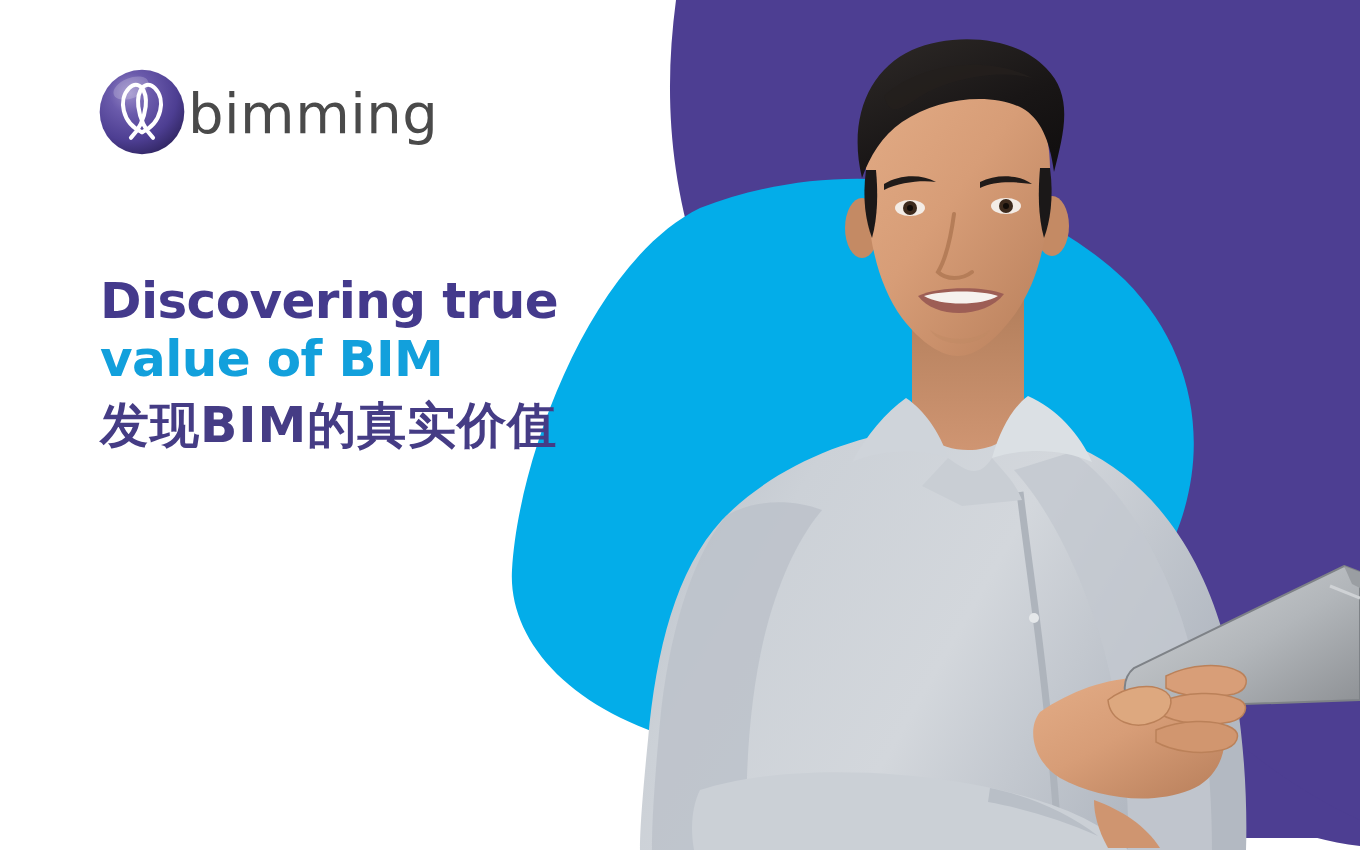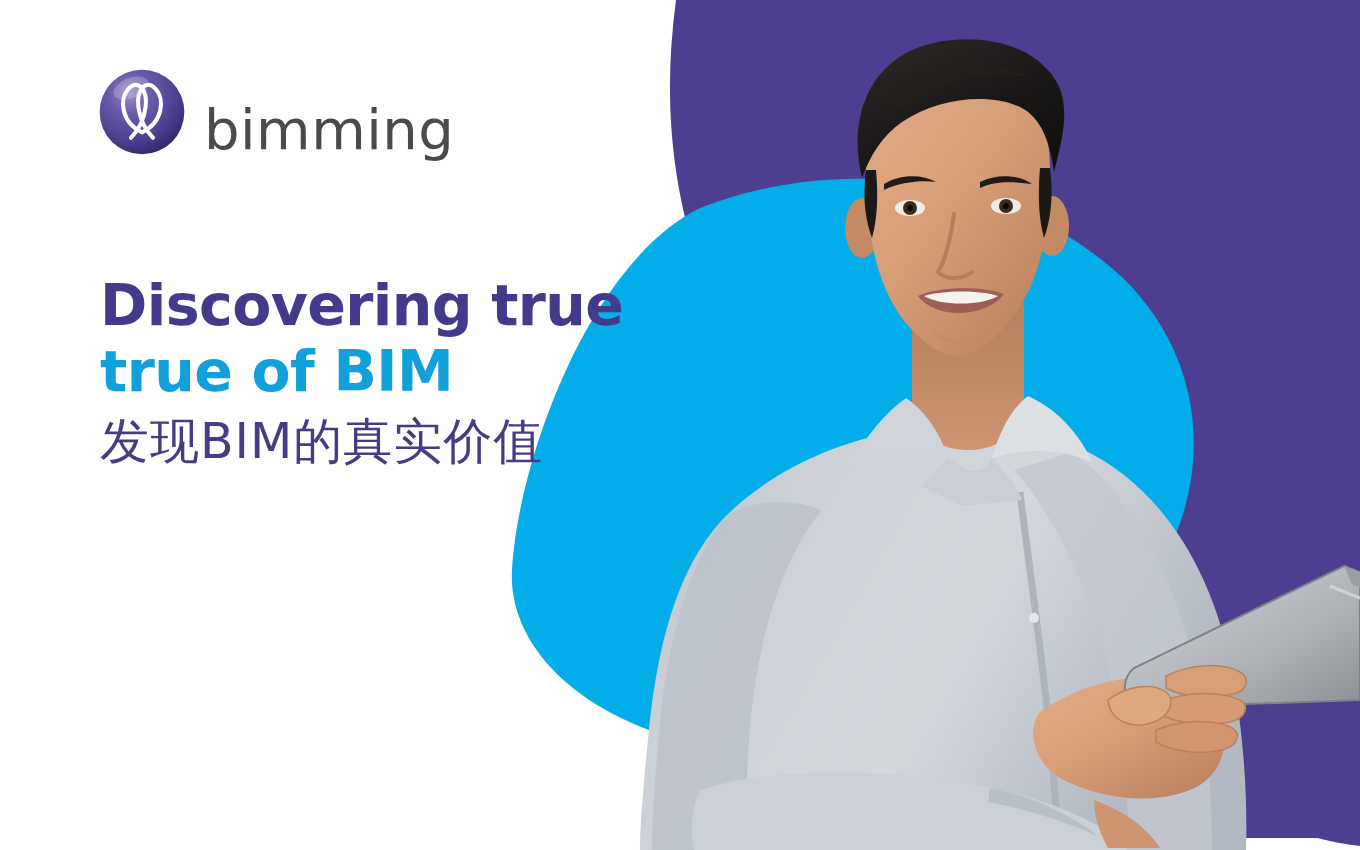--- a/index.html
+++ b/index.html
@@ -30,22 +30,22 @@
     height: 850px;
     z-index: 0;
   }
 
   
   #logo-lockup {
     position: absolute;
     left: 96px;
     top: 66px;
     display: flex;
-    align-items: flex-end;
-    gap: 16px;
+    align-items: center;
+    gap: 0;
     z-index: 5;
   }
   #logo-mark {
     width: 92px;
     height: 92px;
     flex: 0 0 auto;
     display: block;
   }
   #logo-wordmark {
     font-family: "DejaVu Sans", "Liberation Sans", sans-serif;
@@ -60,32 +60,32 @@
   
   #headline-block {
     position: absolute;
     left: 100px;
     top: 272px;
     z-index: 5;
     width: 560px;
   }
   .headline-line {
     font-family: "DejaVu Sans", "Liberation Sans", sans-serif;
-    font-size: 57px;
+    font-size: 50px;
     font-weight: bold;
     line-height: 1.16;
     letter-spacing: -0.6px;
     white-space: nowrap;
   }
   #headline-line-1 { color: #443a8c; }
   #headline-line-2 { color: #12a0dc; }
   #headline-line-cn {
     font-family: "DejaVu Sans", "Liberation Sans", sans-serif;
     font-size: 49px;
-    font-weight: normal;
+    font-weight: bold;
     color: #453c85;
     line-height: 1.3;
     letter-spacing: 1px;
     margin-top: 6px;
     white-space: nowrap;
   }
 
   
   #footer-url {
     position: absolute;
@@ -304,18 +304,18 @@
                  C 72 62, 76 36, 64 24
                  C 54 14, 44 26, 46 44
                  C 48 60, 54 70, 62 78"></path>
       </g>
     </svg>
     <div id="logo-wordmark">bimming</div>
   </div>
 
   <div id="headline-block">
     <div class="headline-line" id="headline-line-1">Discovering true</div>
-    <div class="headline-line" id="headline-line-2">true of BIM</div>
+    <div class="headline-line" id="headline-line-2">value of BIM</div>
     <div id="headline-line-cn">发现BIM的真实价值</div>
   </div>
 
 
 </div>
 
 </body></html>

